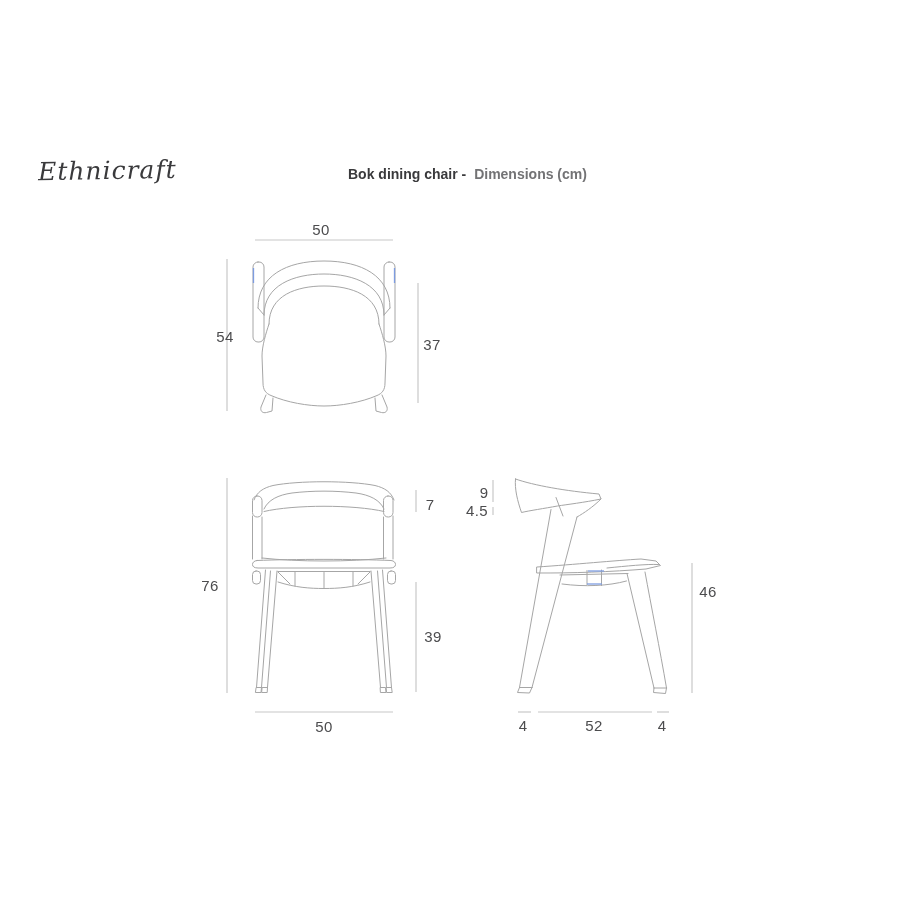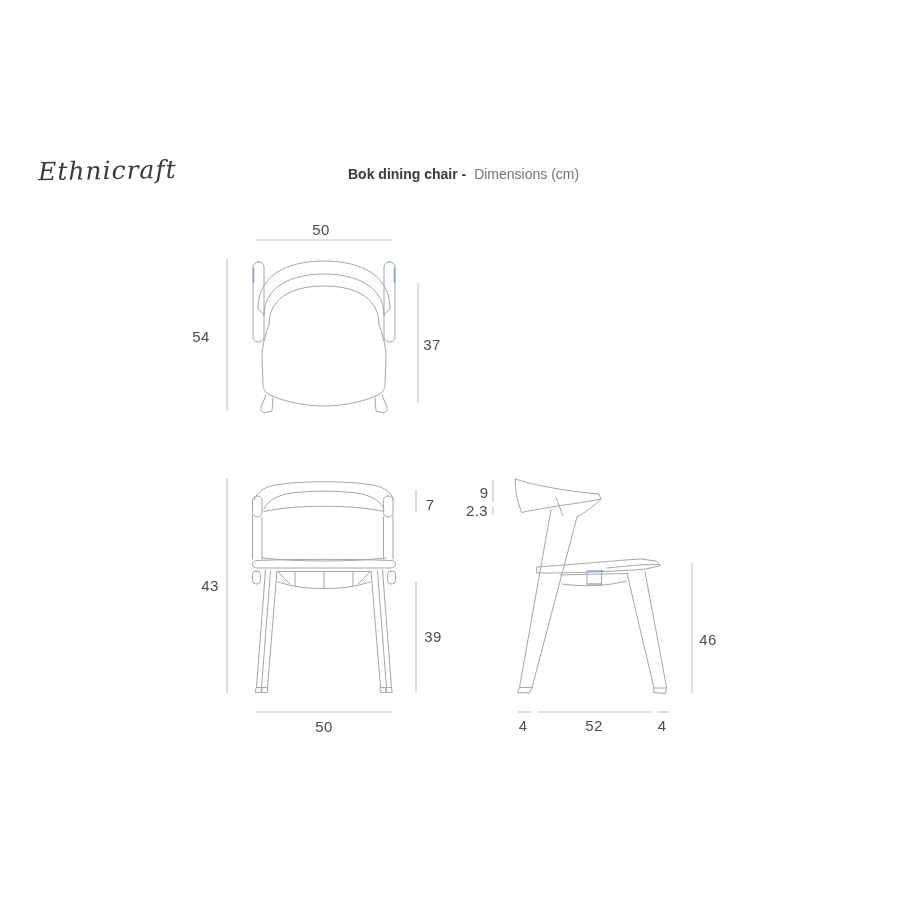--- a/index.html
+++ b/index.html
@@ -3,21 +3,21 @@
 <meta charset="utf-8">
 <style>
   html,body{margin:0;padding:0;background:#fff;}
   .page{position:relative;width:832px;height:900px;background:var(--background,#fff);
         font-family:"Liberation Sans",sans-serif;overflow:hidden;}
   .logo{position:absolute;left:38px;top:156px;font-family:"DejaVu Serif",serif;
         font-style:italic;font-size:25px;color:var(--title-text,#3a3a3c);
         letter-spacing:1px;transform:rotate(-1deg);}
   .title{position:absolute;left:348px;top:167px;font-size:14px;line-height:15px;white-space:nowrap;}
   .title .t-bold{font-weight:bold;color:var(--title-text,#3a3a3c);margin-top:36px;}
-  .title .t-reg{font-weight:normal;color:var(--subtitle-text,#737375);margin-left:4px;}
+  .title .t-reg{font-weight:bold;color:var(--subtitle-text,#737375);margin-left:4px;}
   .drawing{position:absolute;left:0;top:0;}
   .dl{stroke:var(--dimension-line,#c8c8c8);stroke-width:1.2;fill:none;}
   .cl{stroke:var(--drawing-line,#a6a6a6);stroke-width:1;fill:none;
       stroke-linecap:round;stroke-linejoin:round;}
   .bl{stroke:var(--accent-blue,#7d9ce0);stroke-width:1.3;fill:none;}
   .dim-label{position:absolute;transform:translate(-50%,-50%);font-size:15px;
              color:var(--text,#4c4c4e);letter-spacing:.3px;white-space:nowrap;text-align:center;}
 </style>
 </head>
 <body>
@@ -122,28 +122,28 @@
       <path class="cl" d="M627,573.5 L654,688"></path>
       <path class="cl" d="M645,572 C651,605 660,650 666.5,688"></path>
       <path class="cl" d="M654,688 L666.5,688"></path>
       <path class="cl" d="M654,688 L653.5,692.5 L665.5,693.5 L666.5,688"></path>
       <path class="bl" d="M588,571 L604,571"></path>
       <path class="bl" d="M587,584 L602,584"></path>
     </g>
   </svg>
 
   <div class="dim-label" style="left:321px;top:229px">50</div>
-  <div class="dim-label" style="left:201px;top:336px">54</div>
+  <div class="dim-label" style="left:225px;top:336px">54</div>
   <div class="dim-label" style="left:432px;top:344px">37</div>
 
   <div class="dim-label" style="left:430px;top:504px">7</div>
-  <div class="dim-label" style="left:210px;top:585px">43</div>
+  <div class="dim-label" style="left:210px;top:585px">76</div>
   <div class="dim-label" style="left:433px;top:636px">39</div>
   <div class="dim-label" style="left:324px;top:726px">50</div>
 
   <div class="dim-label" style="left:484px;top:492px">9</div>
-  <div class="dim-label" style="left:477px;top:510px">2.3</div>
-  <div class="dim-label" style="left:708px;top:639px">46</div>
+  <div class="dim-label" style="left:477px;top:510px">4.5</div>
+  <div class="dim-label" style="left:708px;top:591px">46</div>
   <div class="dim-label" style="left:523px;top:725px">4</div>
   <div class="dim-label" style="left:594px;top:725px">52</div>
   <div class="dim-label" style="left:662px;top:725px">4</div>
 
 </div>
 
 </body></html>

